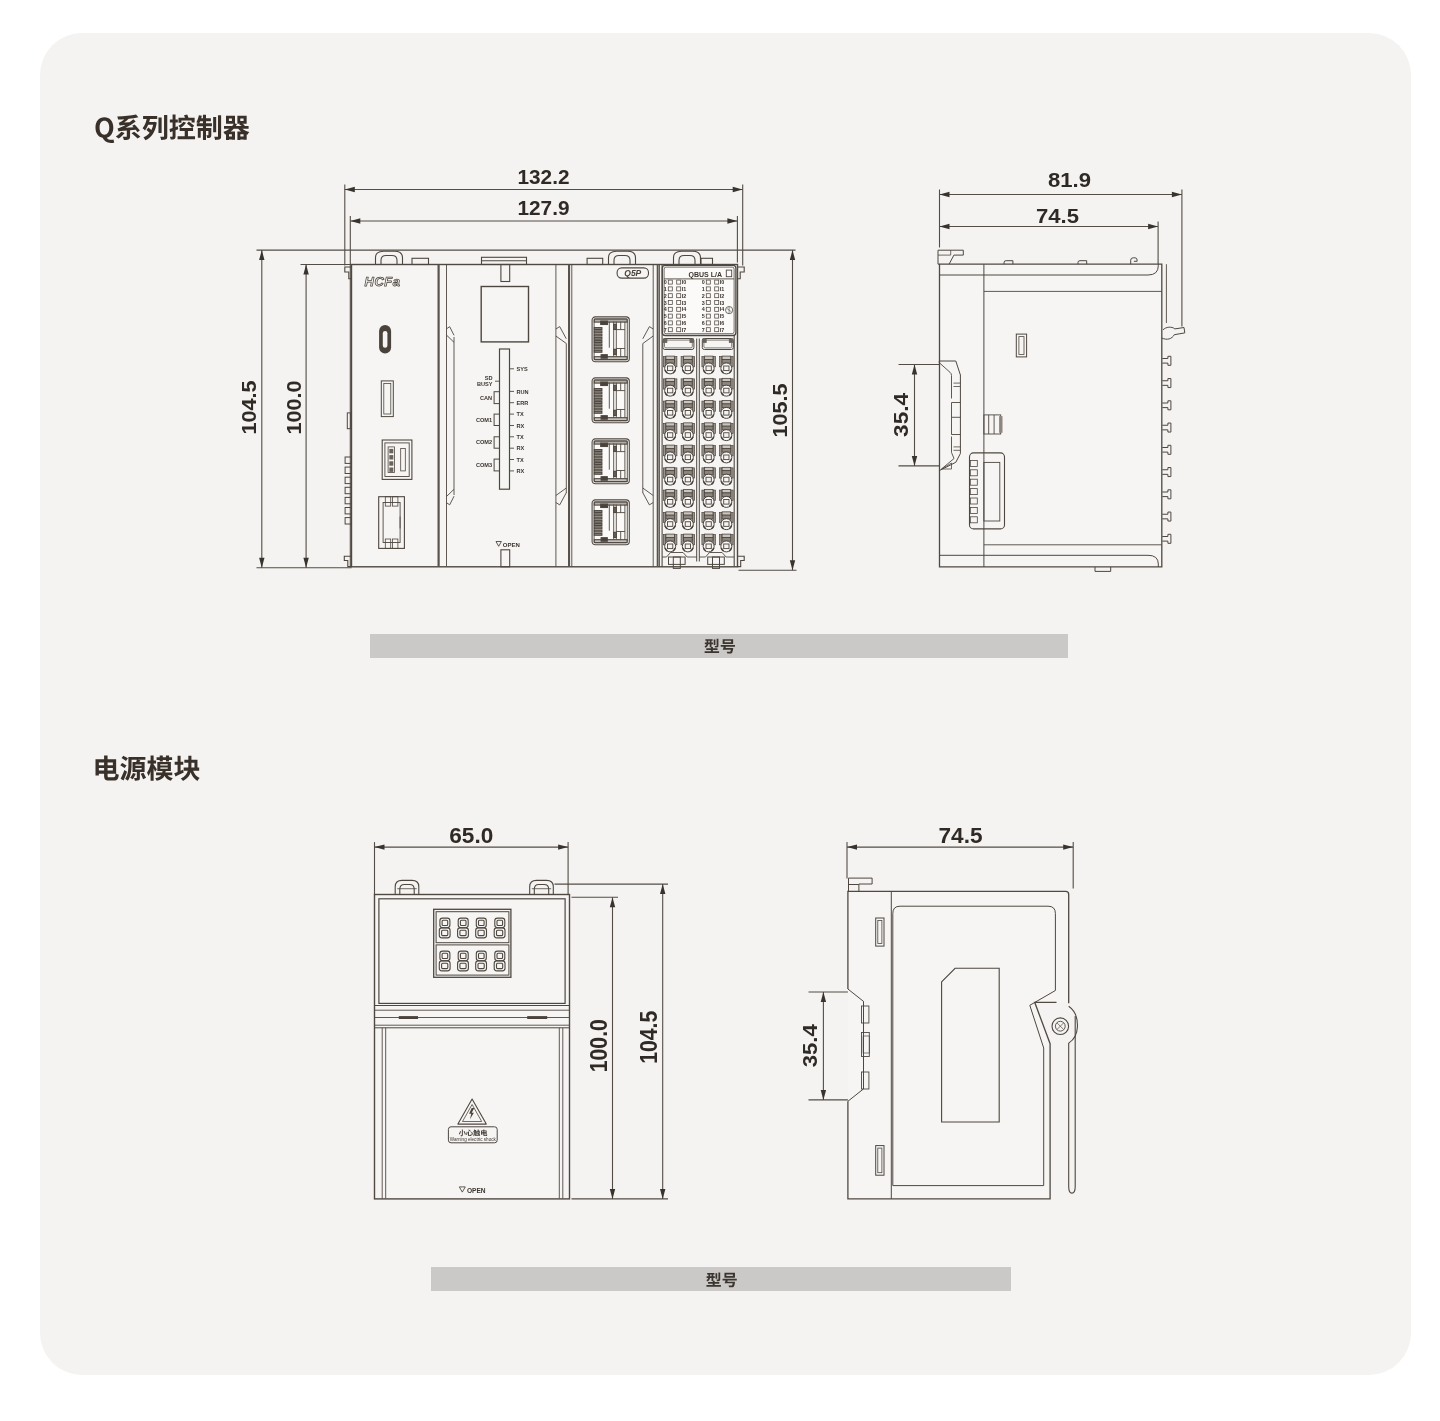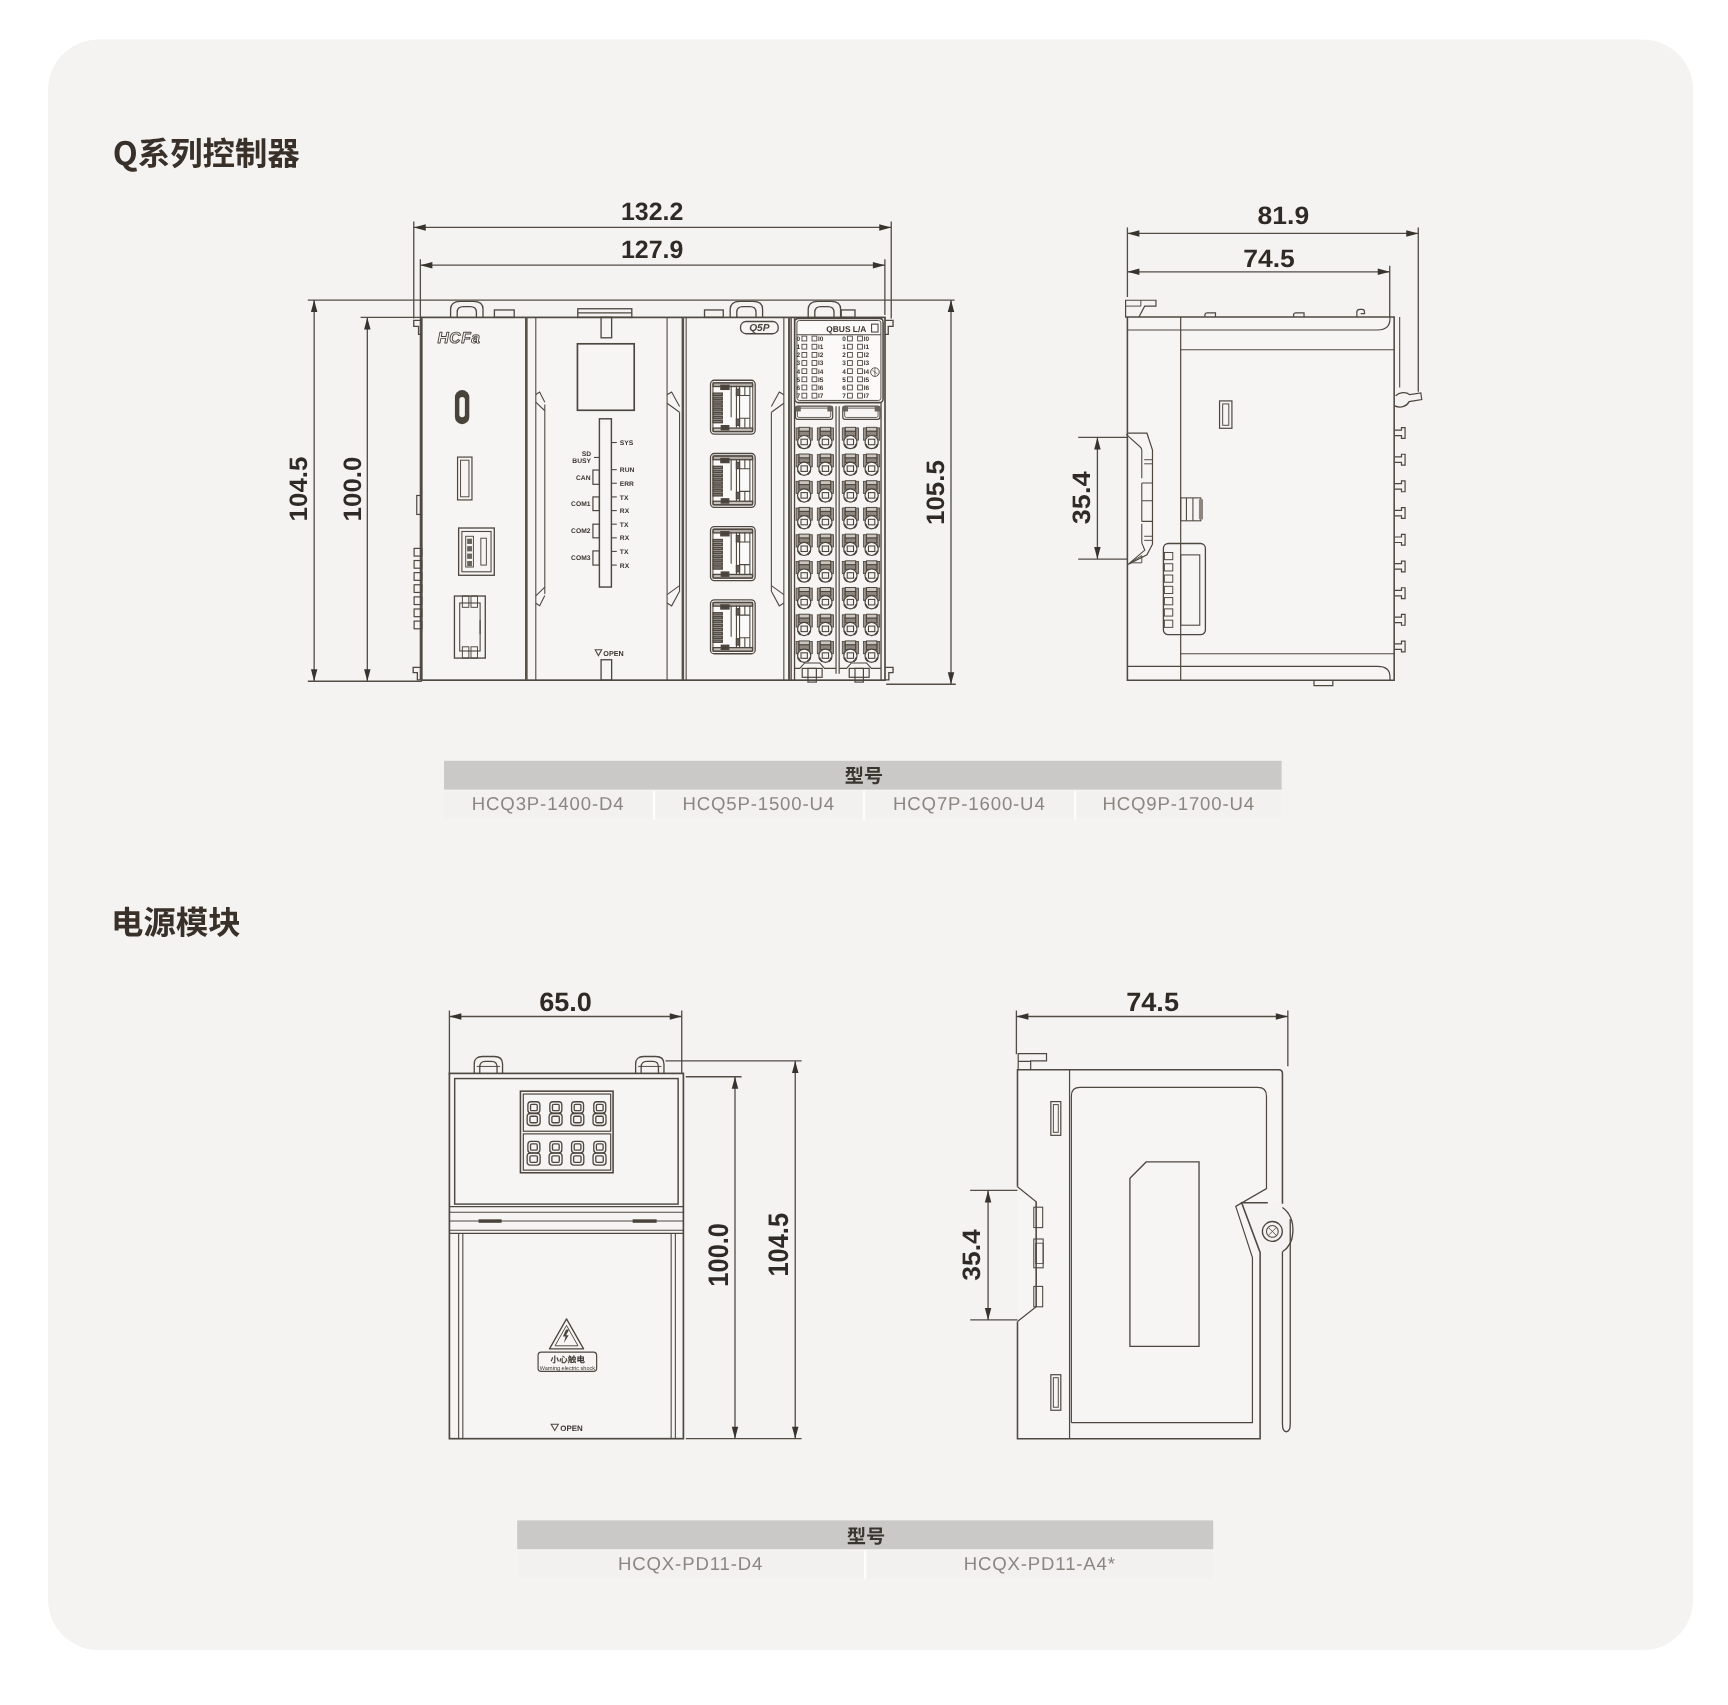--- a/index.html
+++ b/index.html
@@ -15,36 +15,26 @@
 </style>
 </head>
 <body>
 
 <div class="abs" style="left:40px;top:33px;width:1371px;height:1342px;background:#f4f3f1;border-radius:42px;"></div>
 
 <div class="tbl" style="left:370px;top:634px;width:698px;">
 
   <div class="hd" style="height:24px;"></div>
 
-  <div class="row" style="height:24px;margin-top:1px;">
-    <div class="cell" style="width:174px;">HCQ3P-1400-D4</div>
-    <div class="cell" style="width:174px;">HCQ5P-1500-U4</div>
-    <div class="cell" style="width:174px;">HCQ7P-1600-U4</div>
-    <div class="cell" style="width:172px;">HCQ9P-1700-U4</div>
-  </div>
 </div>
 
 <div class="tbl" style="left:431px;top:1267px;width:580px;">
 
   <div class="hd" style="height:24px;"></div>
 
-  <div class="row" style="height:24px;margin-top:1px;">
-    <div class="cell" style="width:289px;">HCQX-PD11-D4</div>
-    <div class="cell" style="width:289px;">HCQX-PD11-A4*</div>
-  </div>
 </div>
 
 <svg class="abs" style="left:0;top:0;" width="1440" height="1421" viewBox="0 0 1440 1421">
 <defs>
   <g id="arrL">
         <path d="M0,0 L10,-2.7 L10,2.7 Z"></path>
       </g>
   <g id="arrR">
         <path d="M0,0 L-10,-2.7 L-10,2.7 Z"></path>
       </g>

